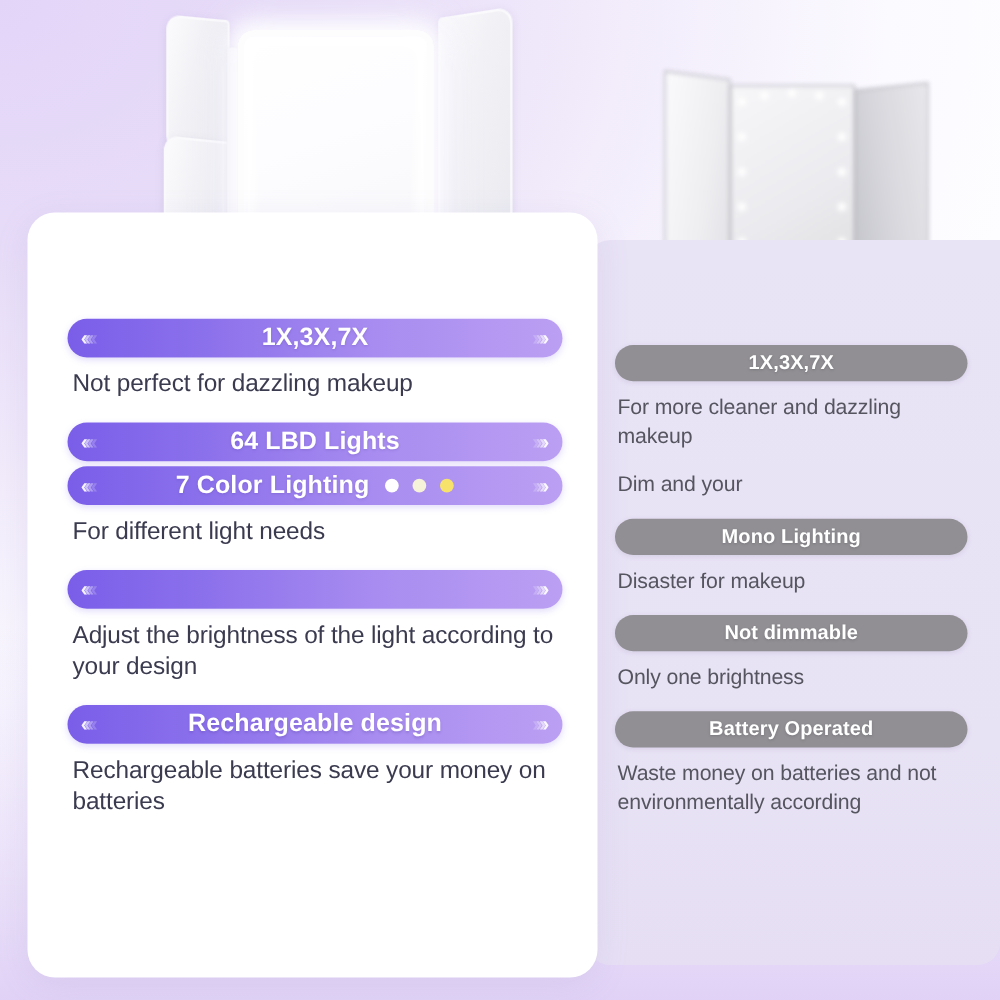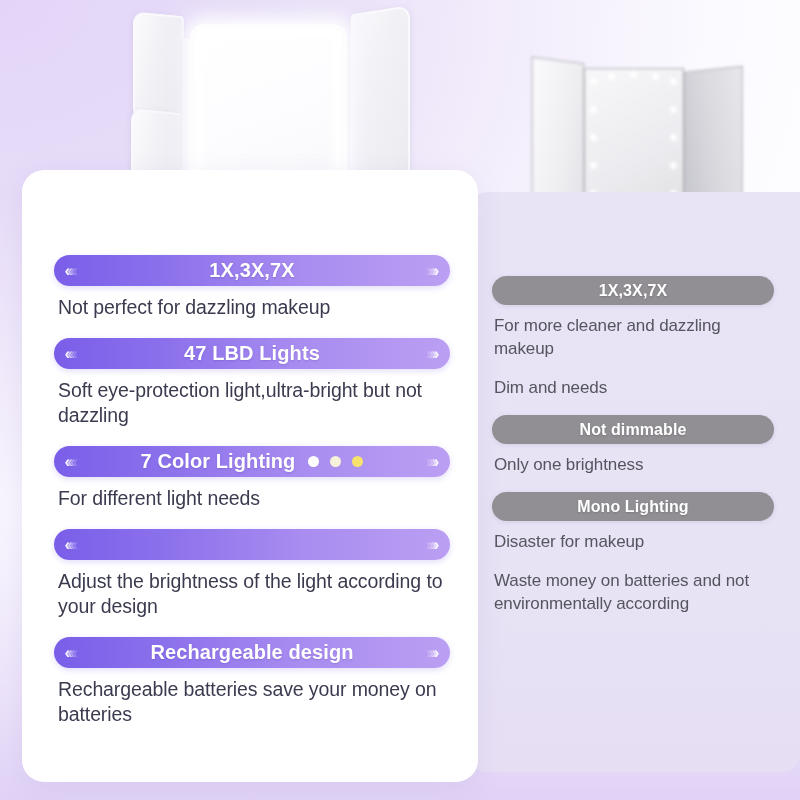--- a/index.html
+++ b/index.html
@@ -210,29 +210,28 @@
     </div>
 
     <div class="row">
       <div class="pill pill-good">
         <span class="chev left">
           <span>‹</span>
             <span>‹</span>
             <span>‹</span>
             <span>‹</span>
         </span>
-        <span class="ptext">47 LBD Lights</span>
-        <span class="chev right">
-          <span>›</span>
-            <span>›</span>
-            <span>›</span>
-            <span>›</span>
-        </span>
-      </div>
-      <div class="desc-good">Soft eye-protection light,ultra-bright but not dazzling</div>
+        <span class="ptext">64 LBD Lights</span>
+        <span class="chev right">
+          <span>›</span>
+            <span>›</span>
+            <span>›</span>
+            <span>›</span>
+        </span>
+      </div>
     </div>
 
     <div class="row">
       <div class="pill pill-good">
         <span class="chev left">
           <span>‹</span>
             <span>‹</span>
             <span>‹</span>
             <span>‹</span>
         </span>
@@ -294,36 +293,39 @@
   <div id="col-bad">
 
     <div class="row">
       <div class="pill pill-bad">
         <span class="ptext">1X,3X,7X</span>
       </div>
       <div class="desc-bad">For more cleaner and dazzling makeup</div>
     </div>
 
     <div class="row">
-      <div class="desc-bad">Dim and needs</div>
+      <div class="desc-bad">Dim and your</div>
+    </div>
+
+    <div class="row">
+      <div class="pill pill-bad">
+        <span class="ptext">Mono Lighting</span>
+      </div>
+      <div class="desc-bad">Disaster for makeup</div>
     </div>
 
     <div class="row">
       <div class="pill pill-bad">
         <span class="ptext">Not dimmable</span>
       </div>
       <div class="desc-bad">Only one brightness</div>
     </div>
 
     <div class="row">
       <div class="pill pill-bad">
-        <span class="ptext">Mono Lighting</span>
-      </div>
-      <div class="desc-bad">Disaster for makeup</div>
-    </div>
-
-    <div class="row">
+        <span class="ptext">Battery Operated</span>
+      </div>
       <div class="desc-bad">Waste money on batteries and not environmentally according</div>
     </div>
 
   </div>
 
 </div>
 
 </body></html>

